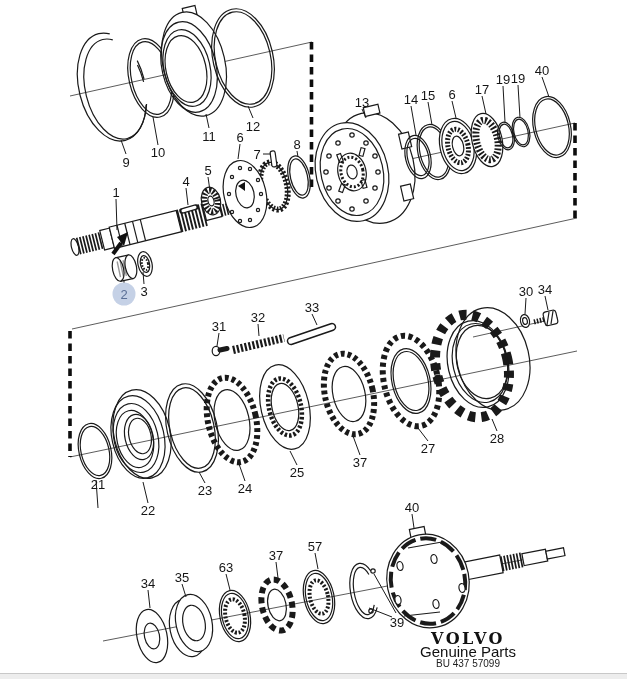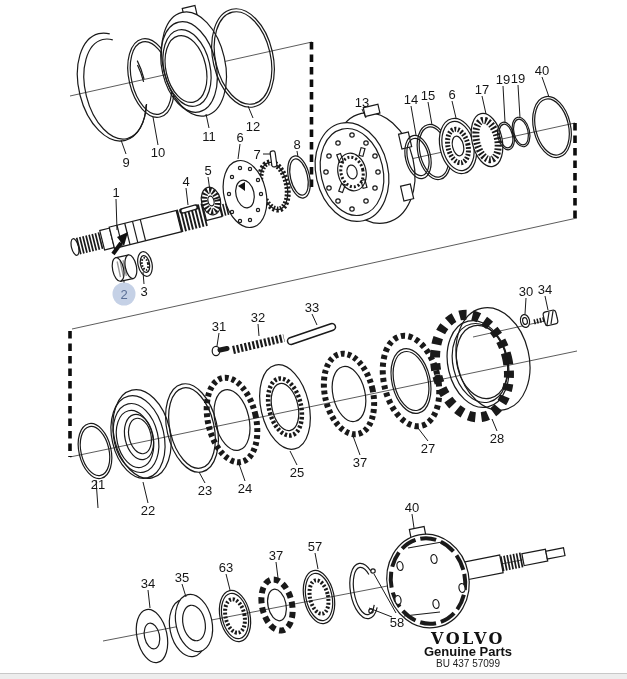--- a/index.html
+++ b/index.html
@@ -11,21 +11,21 @@
   .wf{fill:#ffffff;stroke:#1a1a1a;stroke-width:1.2px;}
   .tee{fill:none;stroke:#1a1a1a;}
   .db{fill:none;stroke:#0d0d0d;stroke-width:3.6px;stroke-dasharray:7.5 5;}
   .ld{fill:none;stroke:#1a1a1a;stroke-width:1px;}
   .co{position:absolute;transform:translate(-50%,-50%);font-size:13px;color:#151515;
       line-height:1;white-space:nowrap;cursor:default;}
   .co.sel{width:23px;height:23px;border-radius:50%;background:#c5d1e6;display:flex;
       align-items:center;justify-content:center;color:#5a6f96;}
   .logo{position:absolute;transform:translate(-50%,-50%);white-space:nowrap;text-align:center;}
   .volvo{font-family:"DejaVu Serif", serif;font-weight:bold;font-size:16px;letter-spacing:2.5px;color:#111;}
-  .gp{font-weight:bold;font-size:13px;color:#111;}
+  .gp{font-weight:normal;font-size:15px;color:#111;}
   .pn{font-size:10px;color:#222;}
   .strip{position:absolute;left:0;bottom:0;width:627px;height:5px;background:#ededed;border-top:1px solid #c8c8c8;}
 </style>
 </head>
 <body>
 
 <div id="canvas">
 <svg width="627" height="679" viewBox="0 0 627 679">
 
   <g>
@@ -371,21 +371,21 @@
 <div class="co" style="left:545px;top:289px">34</div>
 <div class="co" style="left:526px;top:291px">30</div>
 <div class="co" style="left:219px;top:326px">31</div>
 <div class="co" style="left:258px;top:317px">32</div>
 <div class="co" style="left:312px;top:307px">33</div>
 <div class="co" style="left:148px;top:583px">34</div>
 <div class="co" style="left:182px;top:577px">35</div>
 <div class="co" style="left:226px;top:567px">63</div>
 <div class="co" style="left:276px;top:555px">37</div>
 <div class="co" style="left:315px;top:546px">57</div>
-<div class="co" style="left:397px;top:622px">58</div>
+<div class="co" style="left:397px;top:622px">39</div>
 <div class="co" style="left:412px;top:507px">40</div>
 
 <div class="logo volvo" style="left:468px;top:638px">VOLVO</div>
 <div class="logo gp" style="left:468px;top:651px">Genuine Parts</div>
 <div class="logo pn" style="left:468px;top:663px">BU 437 57099</div>
 
 <div class="strip"></div>
 </div>
 
 </body></html>

